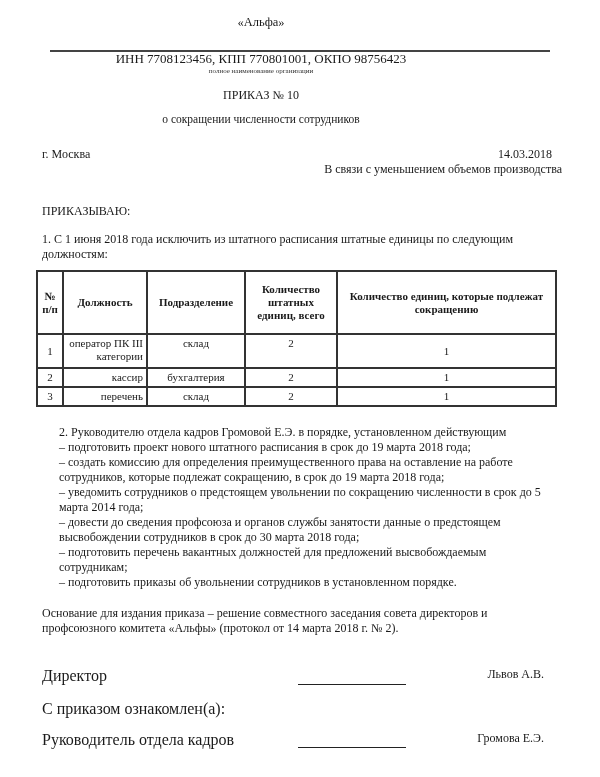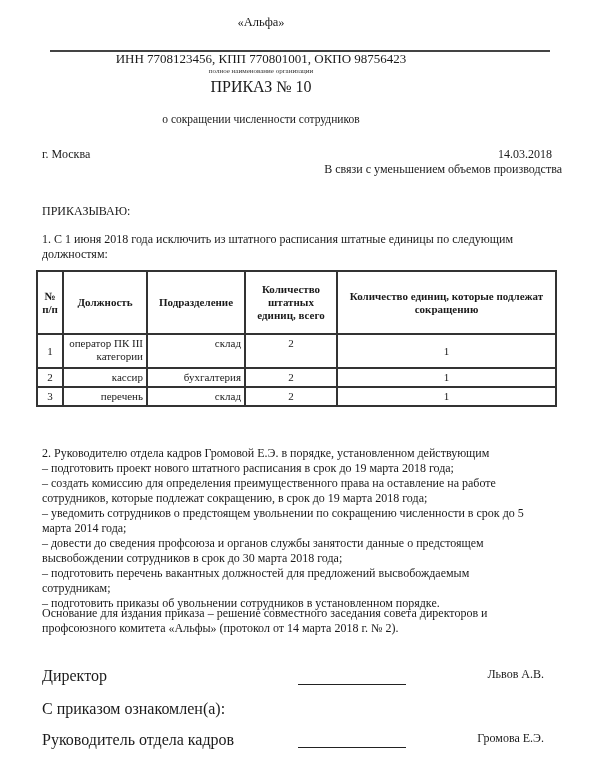--- a/index.html
+++ b/index.html
@@ -6,43 +6,43 @@
   body {
     width: 600px; height: 777px; position: relative; overflow: hidden;
     font-family: "Liberation Serif", serif; color: #1a1a1a; font-size: 12px;
   }
   .abs { position: absolute; }
   .center { left: 0; width: 522px; text-align: center; }
   .org-name { top: 15px; font-size: 12.5px; }
   .org-codes { top: 31px; font-size: 13px; margin-top: 20px; }
   .org-rule { top: 50px; left: 50px; width: 500px; height: 0; border-top: 2px solid #444; }
   .org-caption { top: 55px; font-size: 7px; color: #333; margin-top: 12px; }
-  .title { top: 78px; font-size: 16px; }
+  .title { top: 88px; font-size: 12px; }
   .subtitle { top: 113px; font-size: 11.5px; }
   .city { top: 147px; left: 42px; font-size: 12px; }
   .date { top: 147px; right: 48px; font-size: 12px; }
   .p { left: 42px; width: 520px; font-size: 12px; line-height: 15px; }
   .intro { top: 162px; text-align: right; }
   .order-word { top: 204px; }
   .item1 { top: 232px; }
   table.staff {
     position: absolute; top: 270px; left: 36px; width: 521px;
     border-collapse: collapse; font-size: 11px; line-height: 13px; border-radius: 9px;
   }
   table.staff td, table.staff th {
     border: 2px solid #333; padding: 2px 3px;
   }
   table.staff th { font-weight: bold; text-align: center; vertical-align: middle; height: 57px; }
   table.staff td { vertical-align: top; }
   .c-num { width: 18px; text-align: center; vertical-align: middle !important; }
   .c-pos { width: 76px; text-align: right; }
-  .c-dep { width: 90px; text-align: right; }
+  .c-dep { width: 90px; text-align: center; }
   .c-tot { width: 84px; text-align: center; }
   .c-red { text-align: center; vertical-align: middle !important; }
-  .item2 { top: 446px; }
+  .item2 { top: 425px; margin-left: 17px; }
   .item2 div { white-space: nowrap; }
   .basis { top: 606px; }
   .sig-label { left: 42px; font-size: 16px; }
   .sig-name { right: 56px; font-size: 12px; }
   .sig-line { left: 298px; width: 108px; height: 0; border-top: 1.5px solid #222; }
 </style>
 </head>
 <body>
 
 <div class="abs center org-name">«Альфа»</div>

